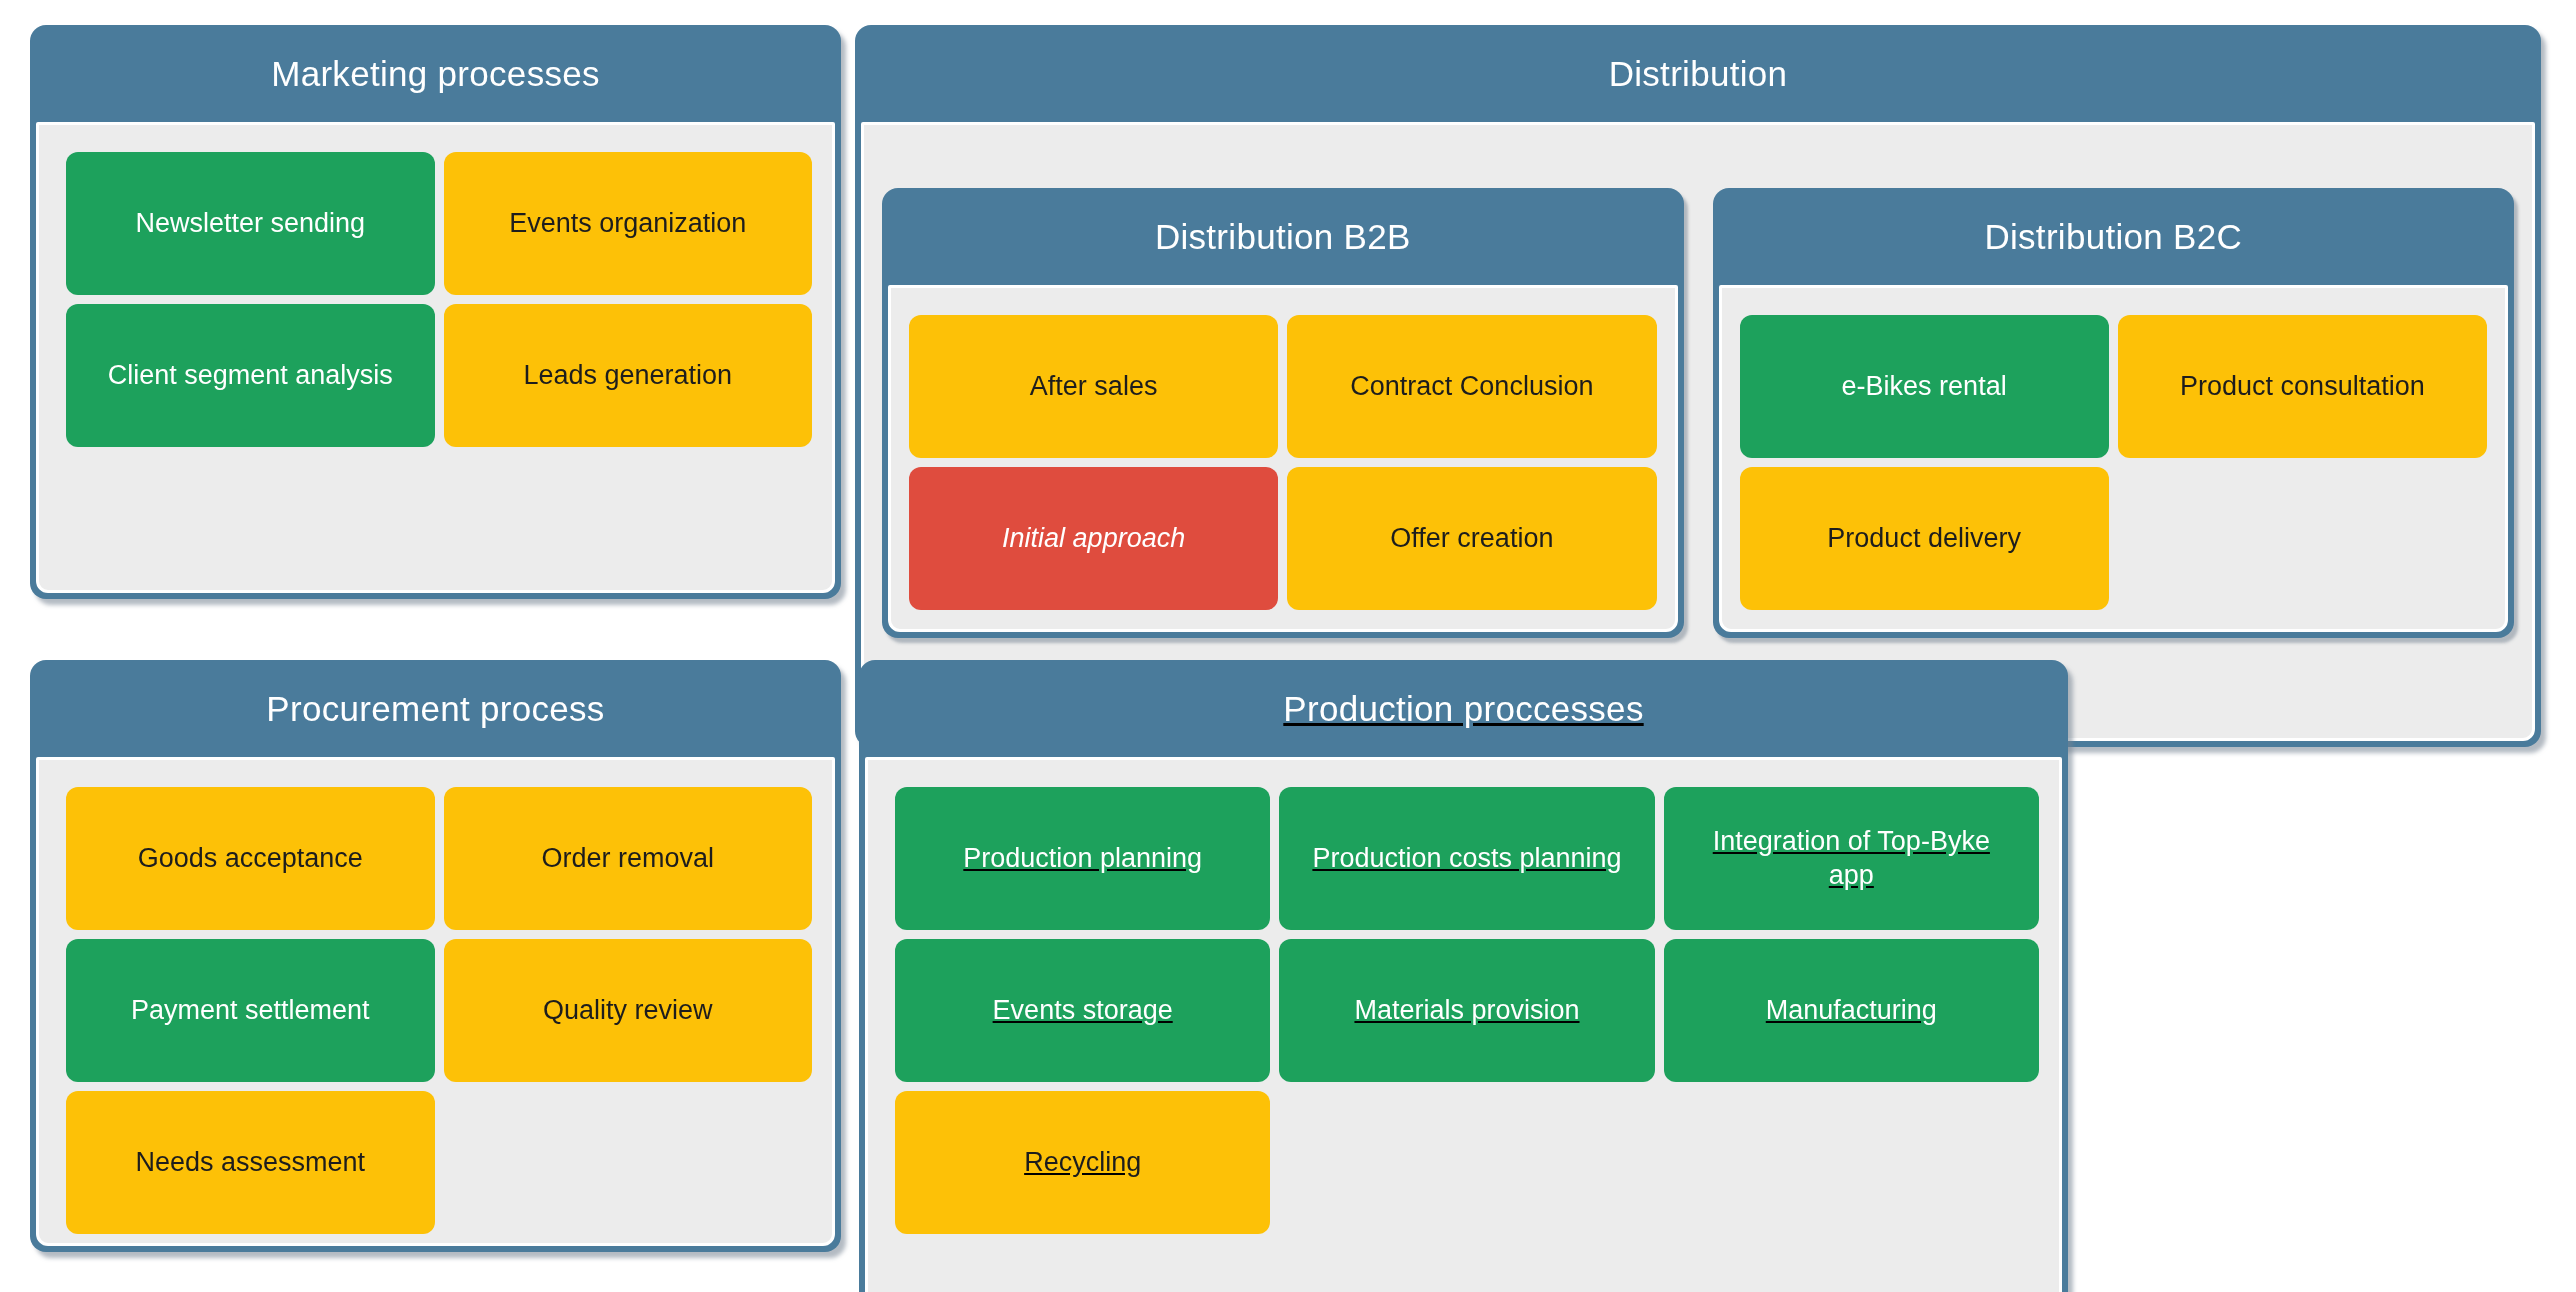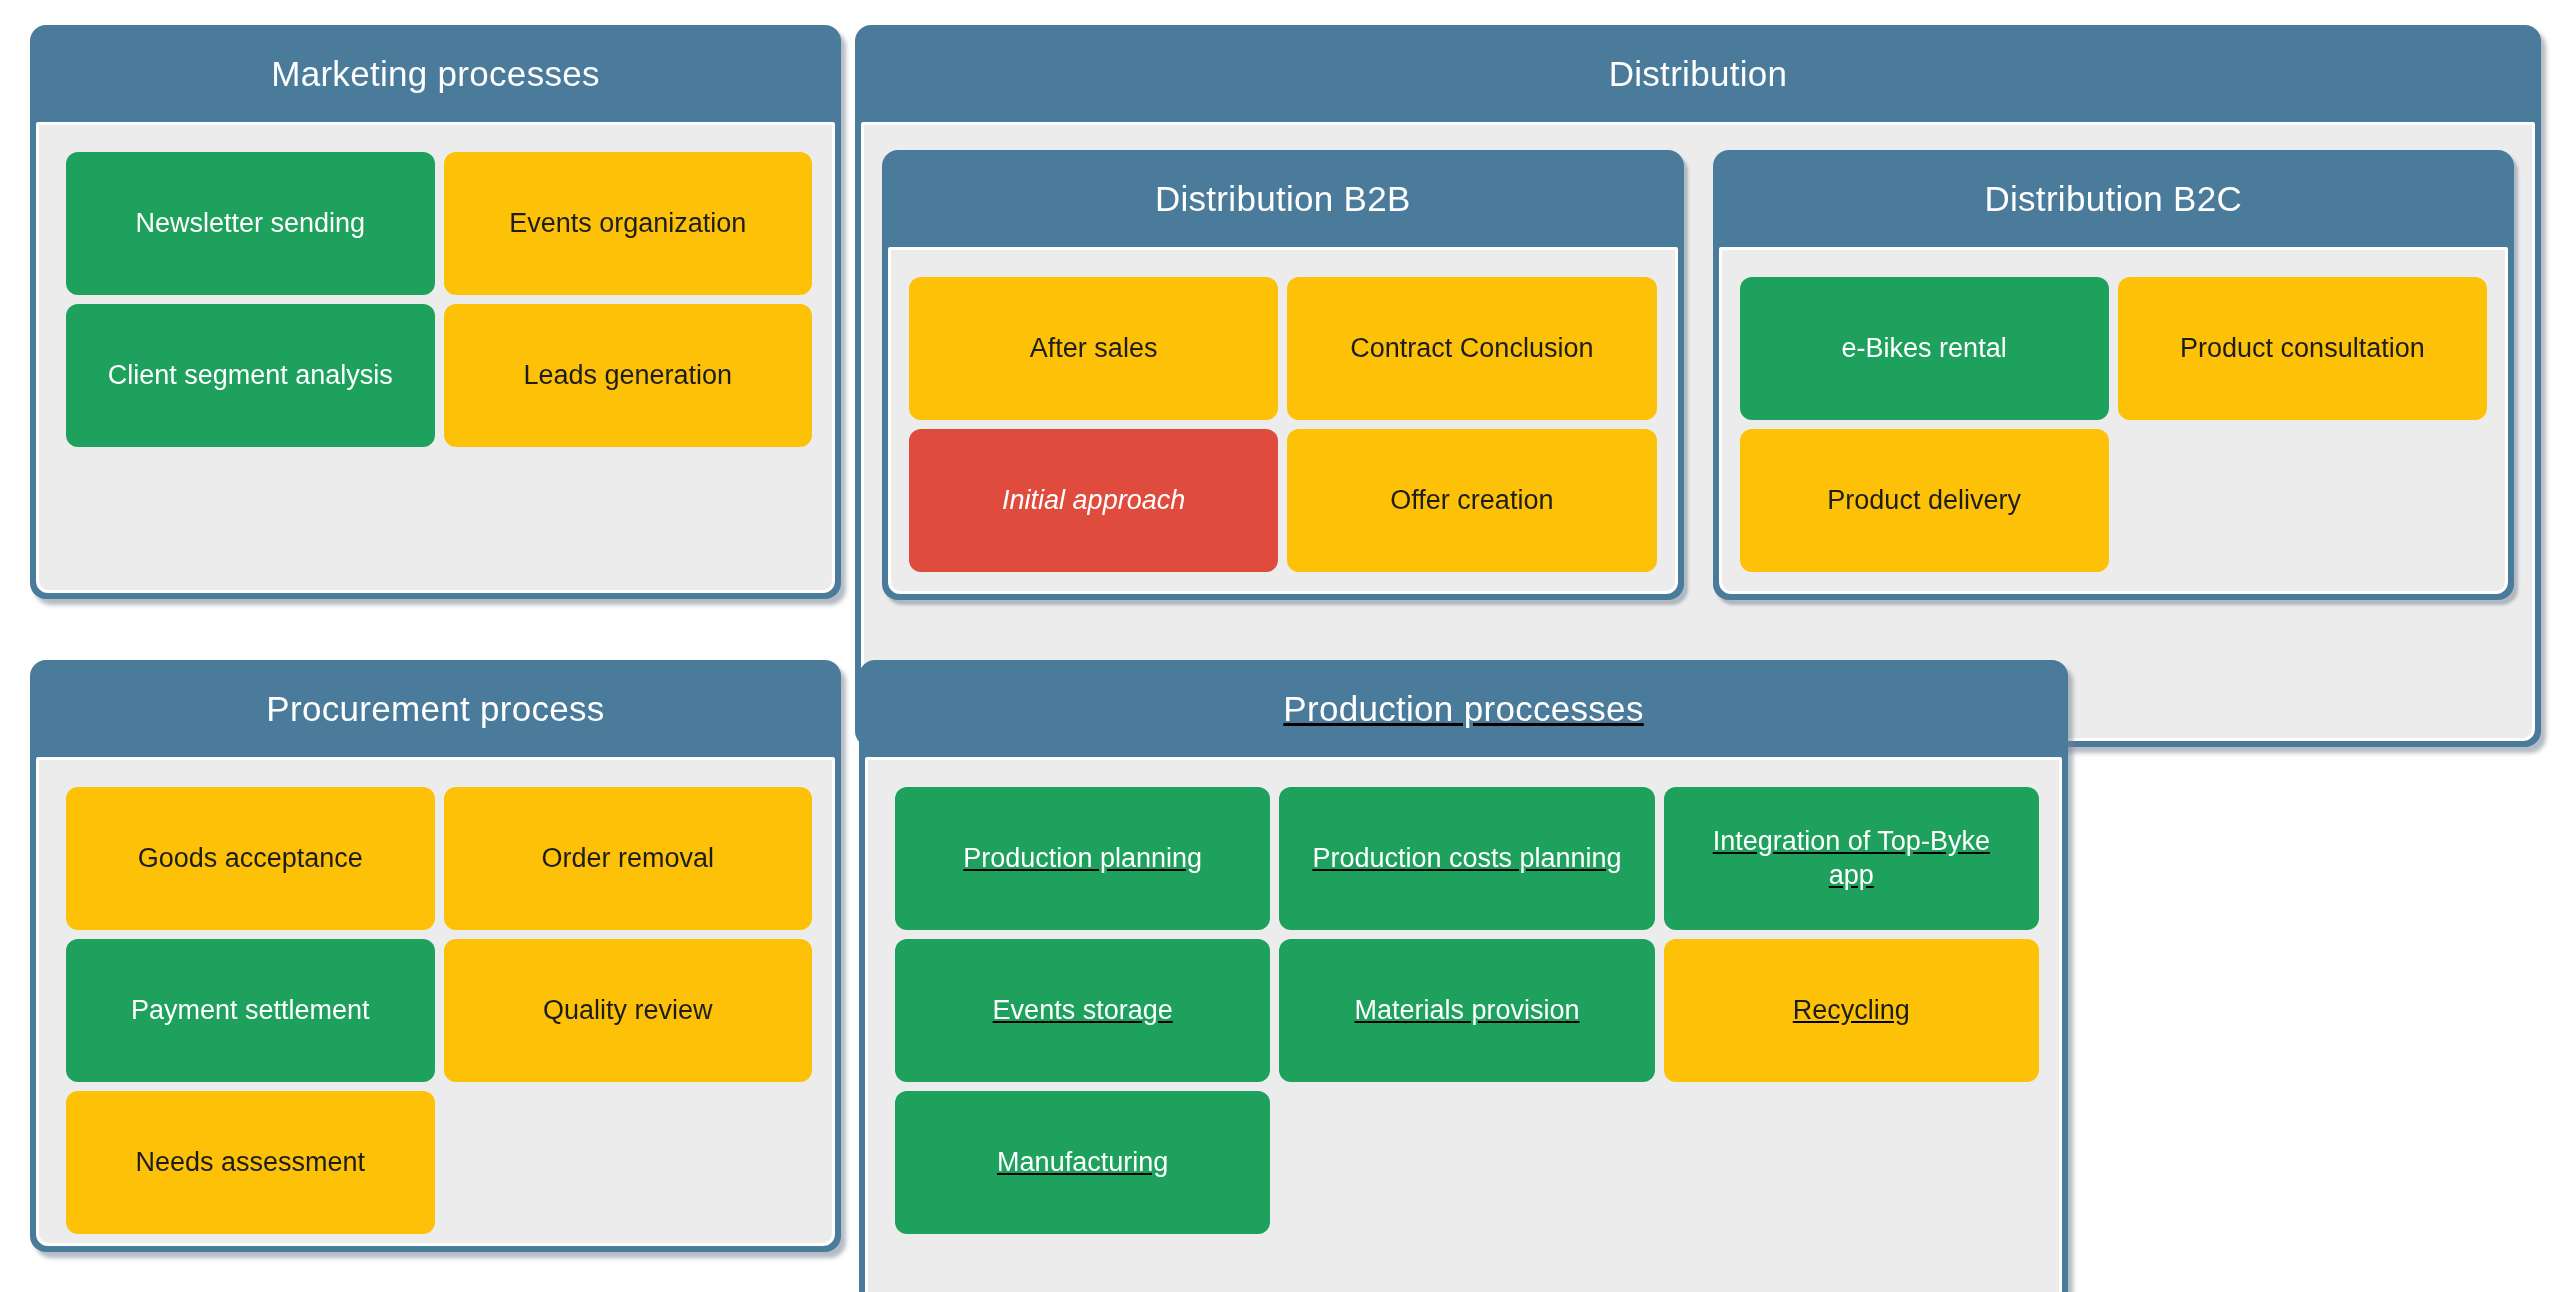--- a/index.html
+++ b/index.html
@@ -58,20 +58,21 @@
     box-sizing: border-box;
     cursor: pointer;
   }
   .tile.green  { background: var(--tile-green, #1DA15C); color: #ffffff; }
   .tile.yellow { background: var(--tile-yellow, #FDC107); color: #1d1d1d; }
   .tile.red    { background: var(--tile-red, #DF4C3E); color: #ffffff; font-style: italic; }
   .subwrap {
     display: flex;
     gap: 29px;
     padding: 25px 18px 0 18px;
+    margin-top: 38px;
   }
   .box.sub {
     position: relative;
     flex: 1 1 0;
     height: 450px;
     border-radius: 16px;
     box-shadow: 4px 5px 3px rgba(118,132,145,0.5);
   }
   .box.sub .grid { padding: 27px 18px 16px 18px; }
 </style>
@@ -191,21 +192,21 @@
         </div>
         <div class="tile green">
           <span>Integration of Top-Byke app</span>
         </div>
         <div class="tile green">
           <span>Events storage</span>
         </div>
         <div class="tile green">
           <span>Materials provision</span>
         </div>
+        <div class="tile green">
+          <span>Manufacturing</span>
+        </div>
         <div class="tile yellow">
           <span>Recycling</span>
         </div>
-        <div class="tile green">
-          <span>Manufacturing</span>
-        </div>
       </div>
   </div>
 </div>
 
 </body></html>

